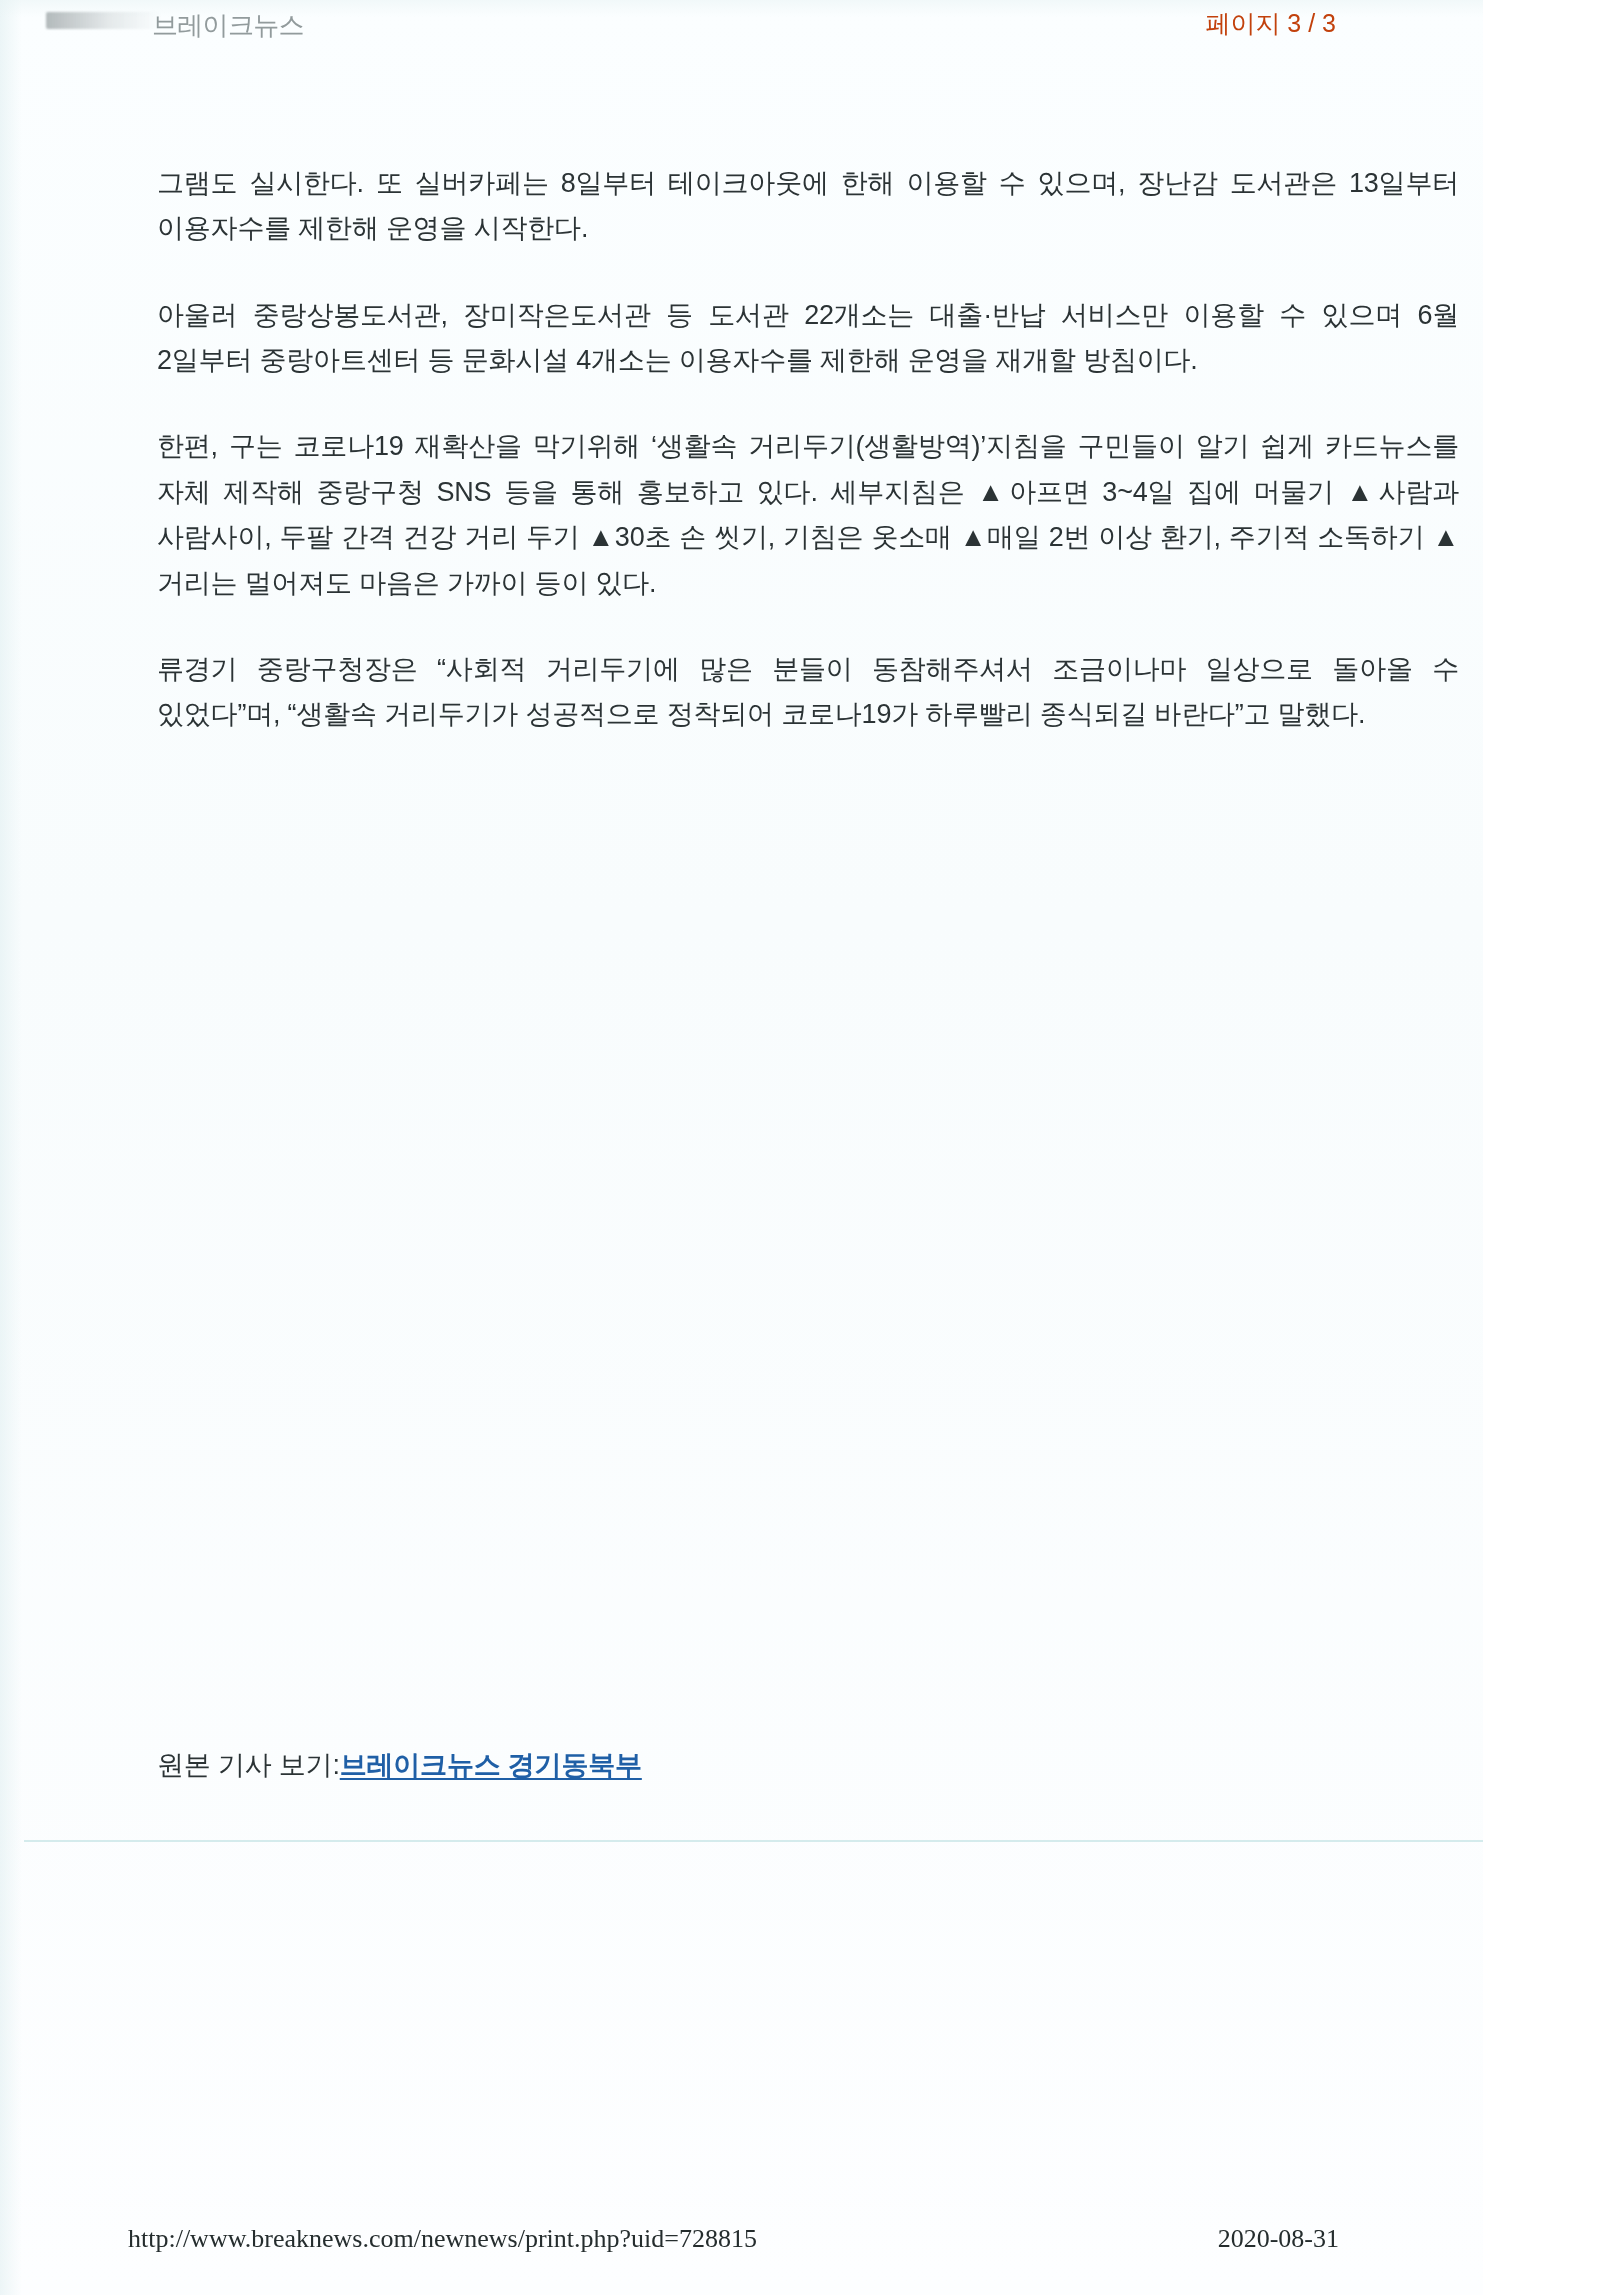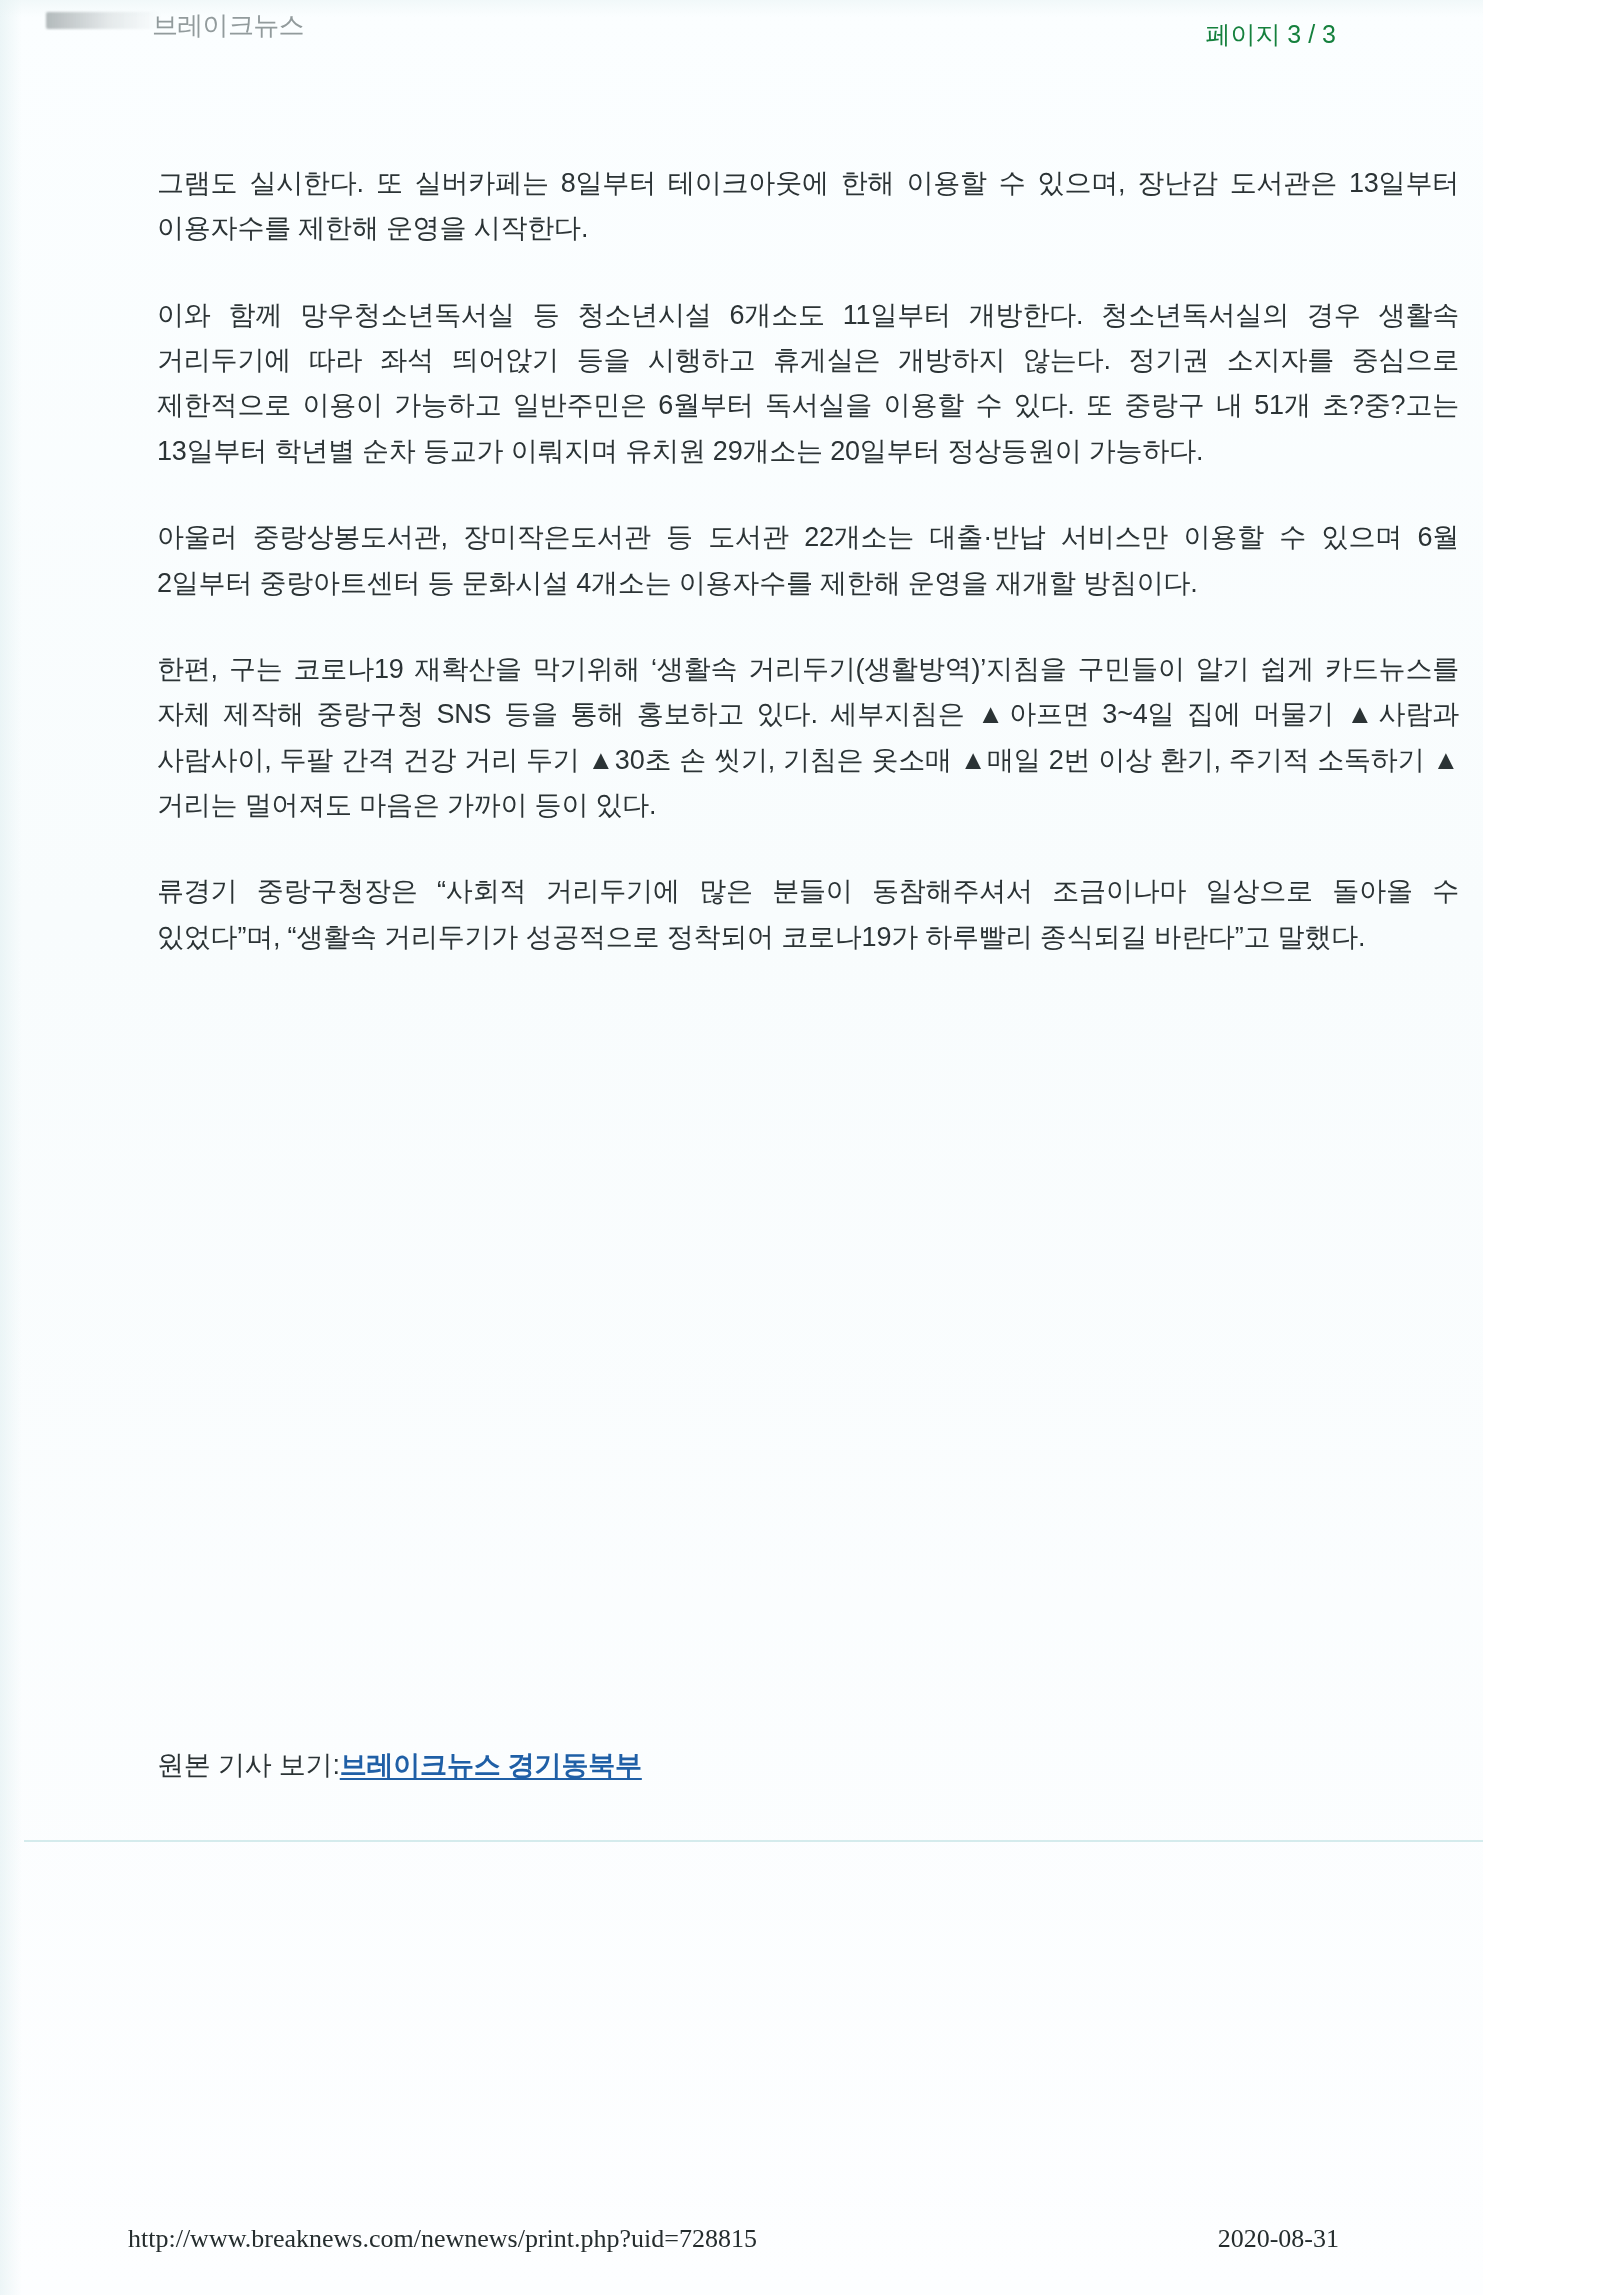--- a/index.html
+++ b/index.html
@@ -62,23 +62,23 @@
     top: 11.8px;
     width: 115px;
     height: 17px;
     background: linear-gradient(90deg, rgba(120,130,132,.55) 0%, rgba(150,160,162,.22) 55%, rgba(255,255,255,0) 100%);
     border-radius: 2px;
     filter: blur(0.8px);
   }
   .page-indicator {
     position: absolute;
     right: 147px;
-    top: 18px;
+    top: 7px;
     font-size: 25px;
-    color: #15803d;
+    color: #c2410c;
     white-space: nowrap;
   }
 
   
   .content {
     position: absolute;
     left: 157px;
     top: 121px;
     width: 1302px;
     margin-top: 40px;
@@ -163,21 +163,20 @@
   <div class="scan-edge-top"></div>
 
   <div class="header">
     <div class="masthead-smudge"></div>
     <div class="masthead">브레이크뉴스</div>
     <div class="page-indicator">페이지 3 / 3</div>
   </div>
 
   <div class="content">
     <p class="para">그램도 실시한다. 또 실버카페는 8일부터 테이크아웃에 한해 이용할 수 있으며, 장난감 도서관은 13일부터 이용자수를 제한해 운영을 시작한다.</p>
-    <p class="para">이와 함께 망우청소년독서실 등 청소년시설 6개소도 11일부터 개방한다. 청소년독서실의 경우 생활속 거리두기에 따라 좌석 띄어앉기 등을 시행하고 휴게실은 개방하지 않는다. 정기권 소지자를 중심으로 제한적으로 이용이 가능하고 일반주민은 6월부터 독서실을 이용할 수 있다. 또 중랑구 내 51개 초?중?고는 13일부터 학년별 순차 등교가 이뤄지며 유치원 29개소는 20일부터 정상등원이 가능하다.</p>
     <p class="para">아울러 중랑상봉도서관, 장미작은도서관 등 도서관 22개소는 대출·반납 서비스만 이용할 수 있으며 6월 2일부터 중랑아트센터 등 문화시설 4개소는 이용자수를 제한해 운영을 재개할 방침이다.</p>
     <p class="para">한편, 구는 코로나19 재확산을 막기위해 ‘생활속 거리두기(생활방역)’지침을 구민들이 알기 쉽게 카드뉴스를 자체 제작해 중랑구청 SNS 등을 통해 홍보하고 있다. 세부지침은 ▲아프면 3~4일 집에 머물기 ▲사람과 사람사이, 두팔 간격 건강 거리 두기 ▲30초 손 씻기, 기침은 옷소매 ▲매일 2번 이상 환기, 주기적 소독하기 ▲거리는 멀어져도 마음은 가까이 등이 있다.</p>
     <p class="para">류경기 중랑구청장은 “사회적 거리두기에 많은 분들이 동참해주셔서 조금이나마 일상으로 돌아올 수 있었다”며, “생활속 거리두기가 성공적으로 정착되어 코로나19가 하루빨리 종식되길 바란다”고 말했다.</p>
 
   </div>
 
   <div class="source-line"><span>원본 기사 보기:</span><a class="source-link" href="#">브레이크뉴스 경기동북부</a></div>
 
   <div class="rule"></div>
 

